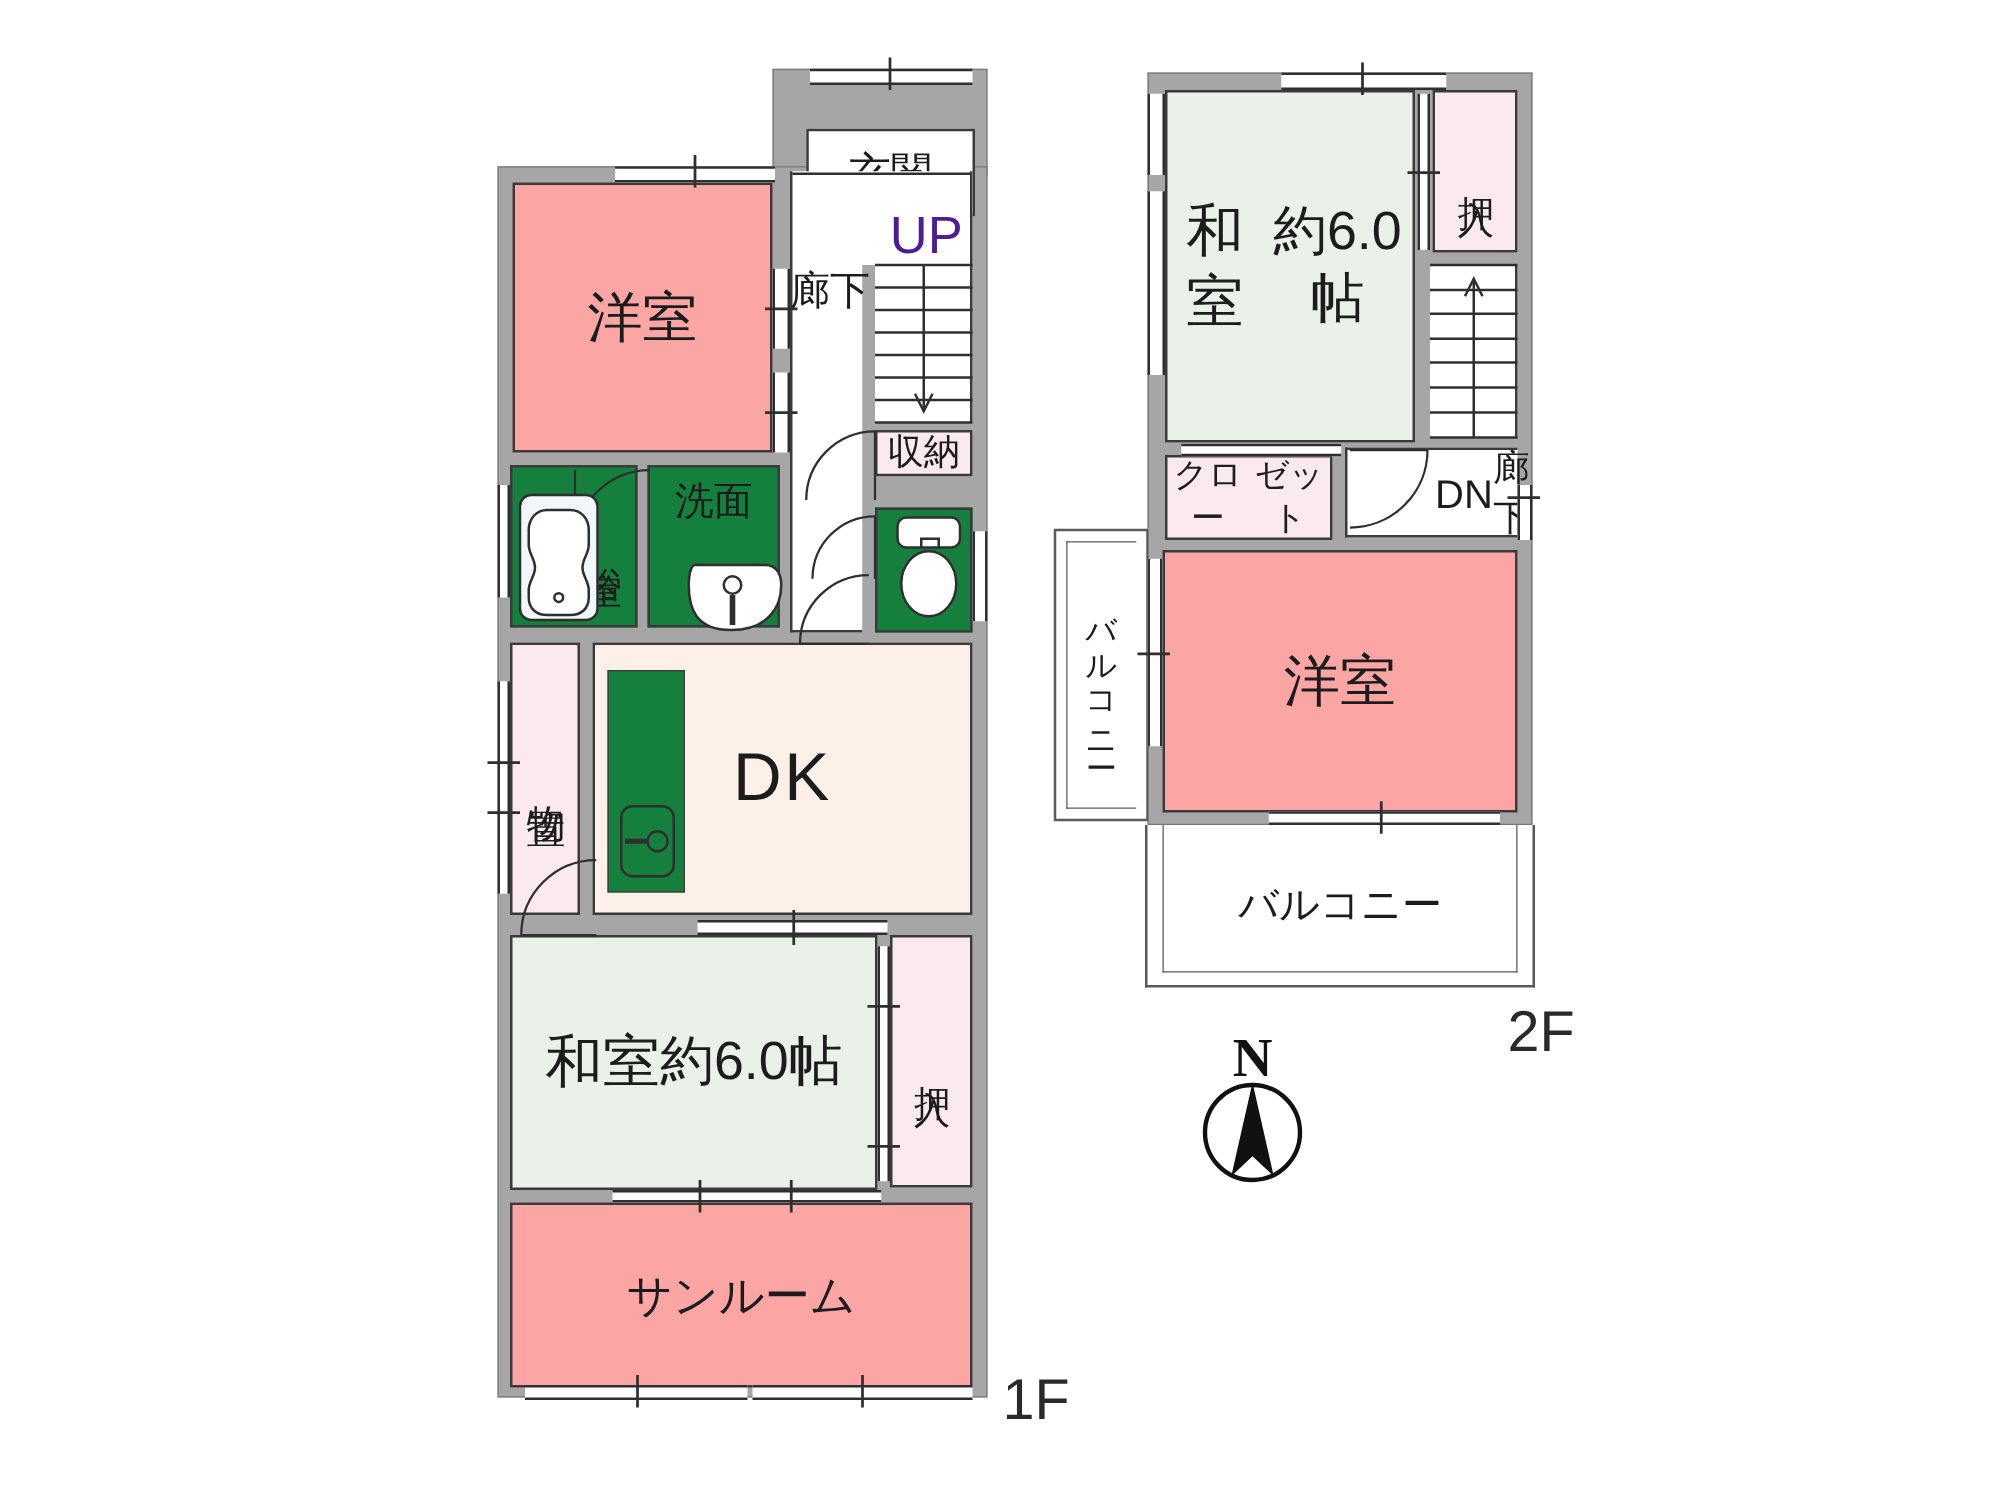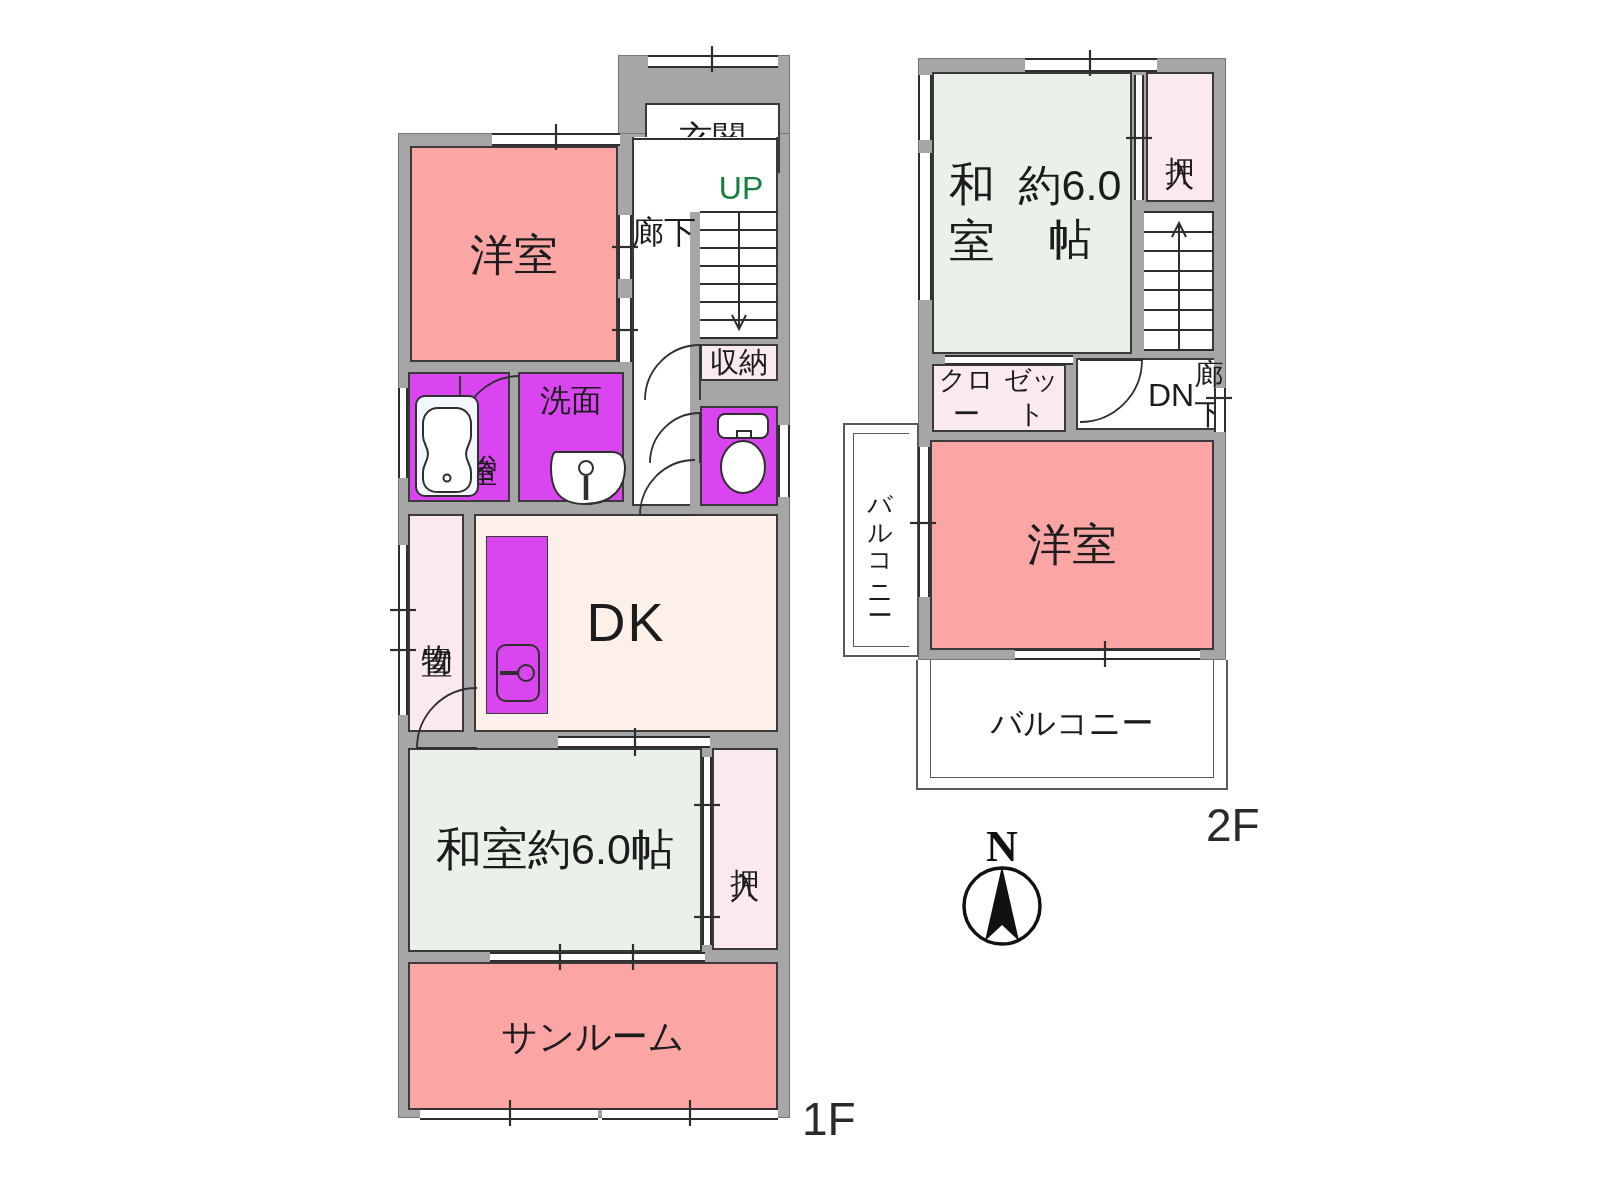--- a/index.html
+++ b/index.html
@@ -4,21 +4,21 @@
 <style>
   html,body{margin:0;padding:0;background:#ffffff;}
   .canvas{position:relative;width:1600px;height:1200px;background:#ffffff;
           font-family:"Liberation Sans","DejaVu Sans",sans-serif;color:#1c1c1c;overflow:hidden;}
   .abs{position:absolute;box-sizing:border-box;}
   .wall{background:#a6a6a6;border:1px solid #787878;}
   .room{border:2px solid #3a3a3a;display:flex;align-items:center;justify-content:center;
         text-align:center;line-height:1.25;}
   .plain{display:flex;align-items:center;justify-content:center;text-align:center;}
   .c-cream{background:#fca5a5}.c-green{background:#e9f1e9}.c-pink{background:#fbe9f0}
-  .c-blue{background:#d946ef}.c-peach{background:#fcf0e8}.c-white{background:#ffffff}
+  .c-blue{background:#15803d}.c-peach{background:#fcf0e8}.c-white{background:#ffffff}
   .b-l{border-left:2px solid #3a3a3a}.b-r{border-right:2px solid #3a3a3a}
   .b-t{border-top:2px solid #3a3a3a}.b-b{border-bottom:2px solid #3a3a3a}
   .win-h{background:#fff;border-top:2px solid #2f2f2f;border-bottom:2px solid #2f2f2f;}
   .win-v{background:#fff;border-left:2px solid #2f2f2f;border-right:2px solid #2f2f2f;}
   .vt{writing-mode:vertical-rl;text-orientation:upright;letter-spacing:3px;}
   .two{display:flex;flex-direction:row;}
   .balc{background:#fff;border:2px solid #5a5a5a;}
   .balc-inner{border:1.5px solid #5a5a5a;}
   .floorlbl{font-size:46px;font-weight:400;color:#2a2a2a;}
   svg{pointer-events:none;}
@@ -68,21 +68,21 @@
   <div class="abs room c-pink vt" style="left:712px;top:748px;width:66px;height:202px;font-size:29px;">
     <span>押入</span>
   </div>
   <div class="abs room c-cream" style="left:408px;top:962px;width:370px;height:148px;font-size:36px;">
     <span>サンルーム</span>
   </div>
 
   <div class="abs plain" style="left:626px;top:210px;width:76px;height:46px;font-size:32px;">
     <span>廊下</span>
   </div>
-  <div class="abs plain" style="left:704px;top:166px;width:74px;height:44px;font-size:32px;color:#15803d;">
+  <div class="abs plain" style="left:704px;top:166px;width:74px;height:44px;font-size:42px;color:#4c1d95;">
     <span>UP</span>
   </div>
 
   <div class="abs win-h" style="left:648px;top:55px;width:130px;height:13px;"></div>
   <div class="abs win-h" style="left:492px;top:133px;width:128px;height:13px;"></div>
   <div class="abs win-v" style="left:618px;top:215px;width:14px;height:64px;"></div>
   <div class="abs win-v" style="left:618px;top:298px;width:14px;height:64px;"></div>
   <div class="abs win-v" style="left:398px;top:388px;width:10px;height:90px;"></div>
   <div class="abs win-v" style="left:398px;top:545px;width:10px;height:170px;"></div>
   <div class="abs win-v" style="left:778px;top:425px;width:12px;height:72px;"></div>

